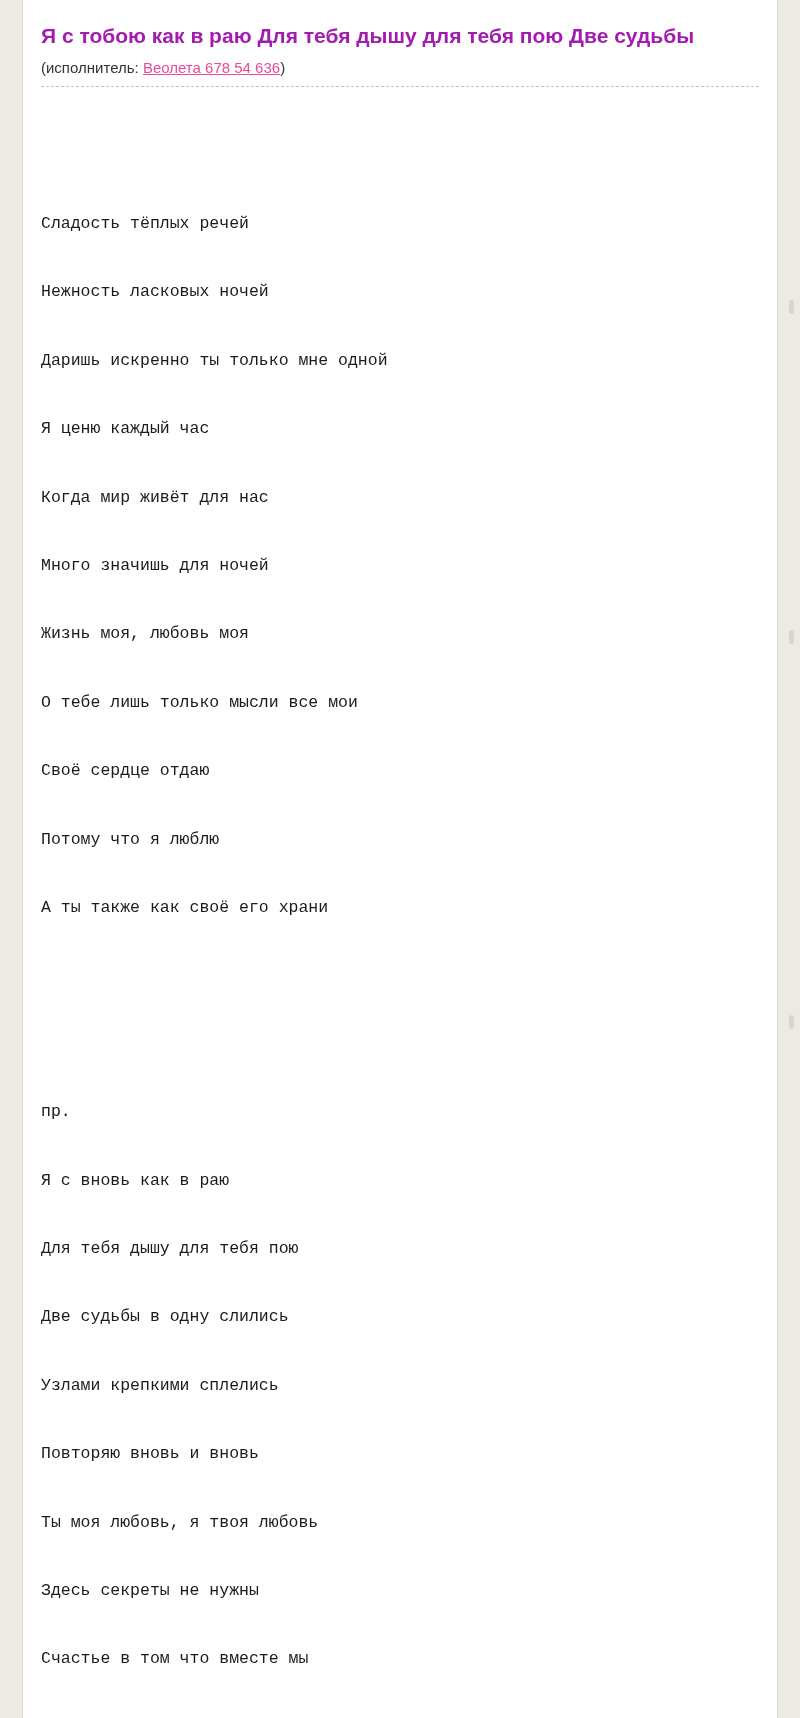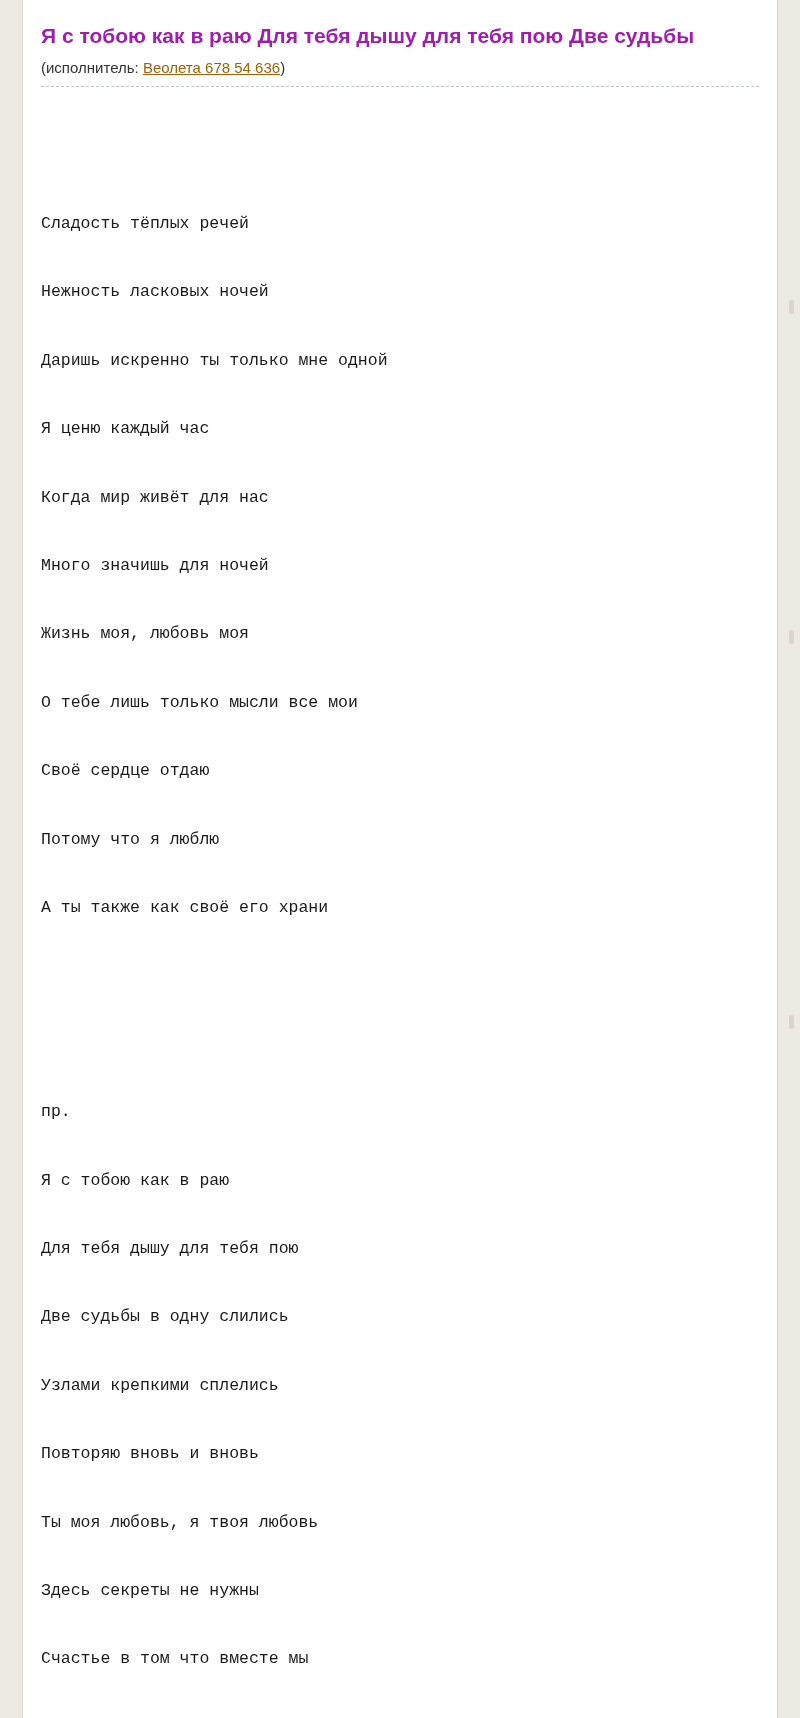--- a/index.html
+++ b/index.html
@@ -55,21 +55,21 @@
   }
   .performer-line {
     margin: 4px 0 0 0;
     font-size: 15px;
     line-height: 20px;
     color: #333333;
     padding-bottom: 8px;
     border-bottom: 1px dashed #b9c6d6;
   }
   .performer-line a {
-    color: #a16207;
+    color: #ec4899;
     text-decoration: underline;
   }
   .lyrics {
     margin: 12px 0 0 0;
     font-size: 16.5px;
     line-height: 22.8px;
     color: #1b1b1b;
     white-space: pre-wrap;
   }
   .lyrics .verse {
@@ -120,21 +120,21 @@
         <span class="line">Много значишь для ночей</span>
         <span class="line">Жизнь моя, любовь моя</span>
         <span class="line">О тебе лишь только мысли все мои</span>
         <span class="line">Своё сердце отдаю</span>
         <span class="line">Потому что я люблю</span>
         <span class="line">А ты также как своё его храни</span>
       </div>
 
       <div class="verse">
         <span class="line">пр.</span>
-        <span class="line">Я с тобою как в раю</span>
+        <span class="line">Я с вновь как в раю</span>
         <span class="line">Для тебя дышу для тебя пою</span>
         <span class="line">Две судьбы в одну слились</span>
         <span class="line">Узлами крепкими сплелись</span>
         <span class="line">Повторяю вновь и вновь</span>
         <span class="line">Ты моя любовь, я твоя любовь</span>
         <span class="line">Здесь секреты не нужны</span>
         <span class="line">Счастье в том что вместе мы</span>
       </div>
 
       

